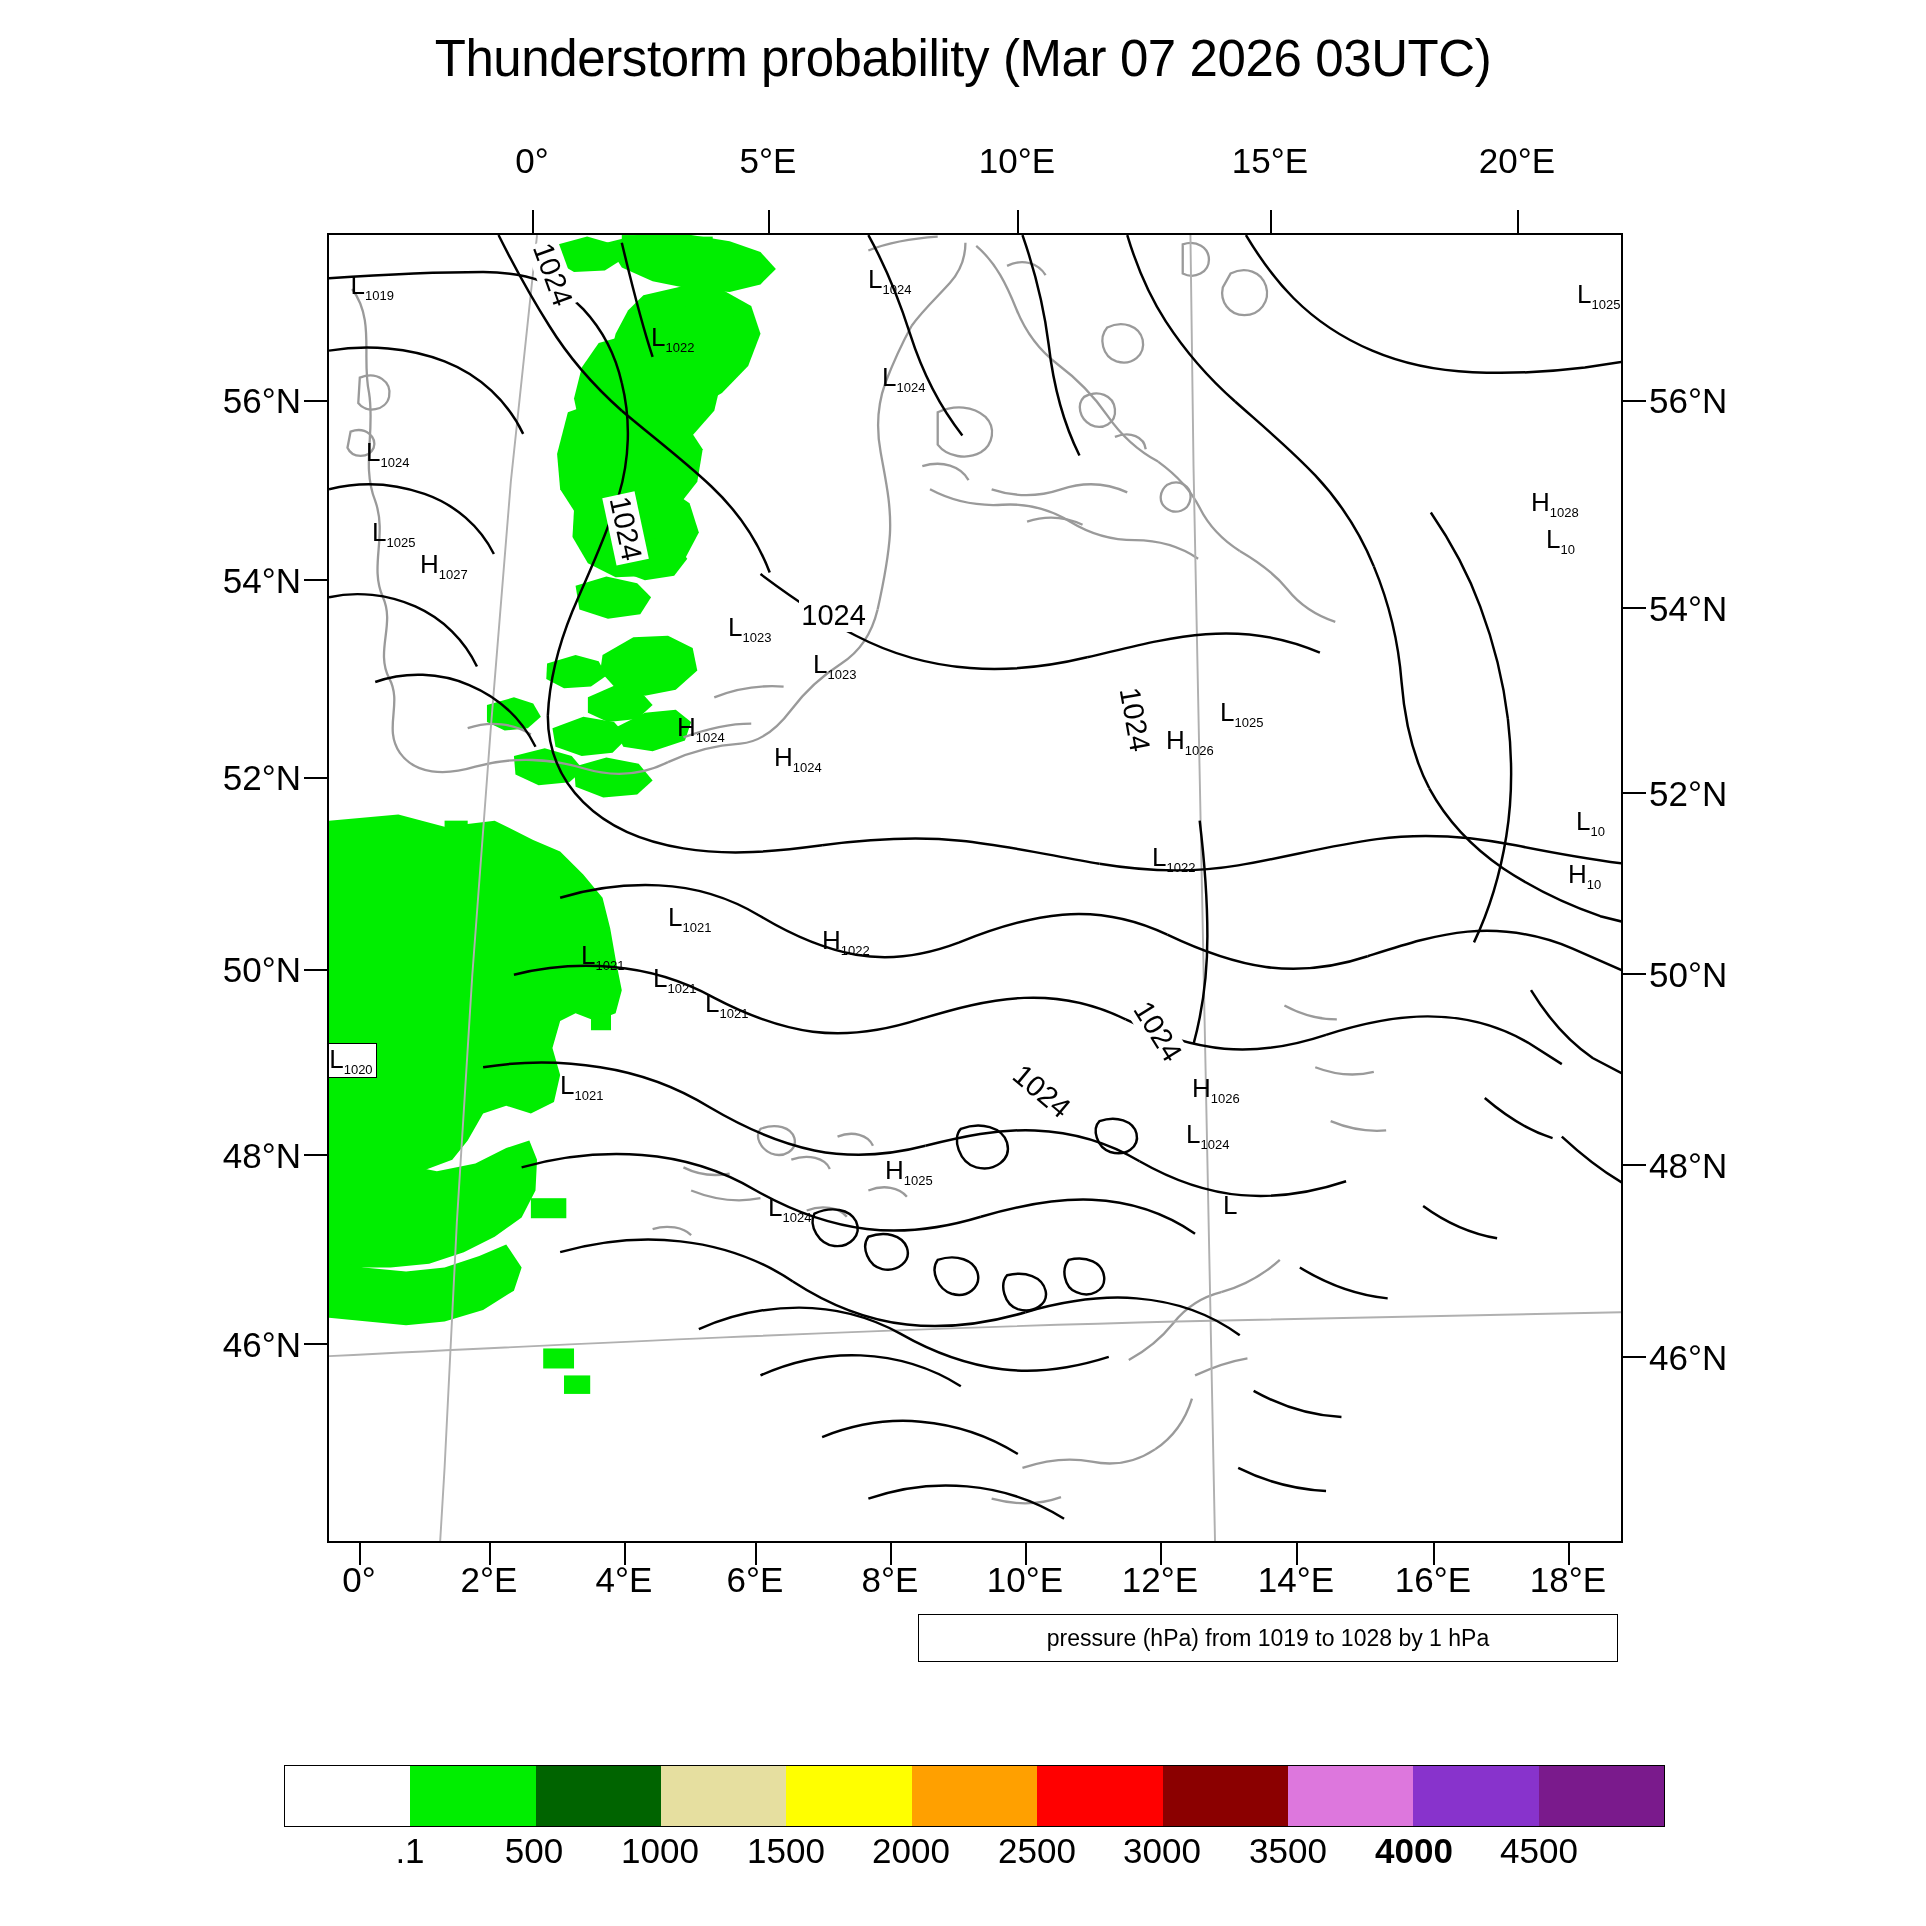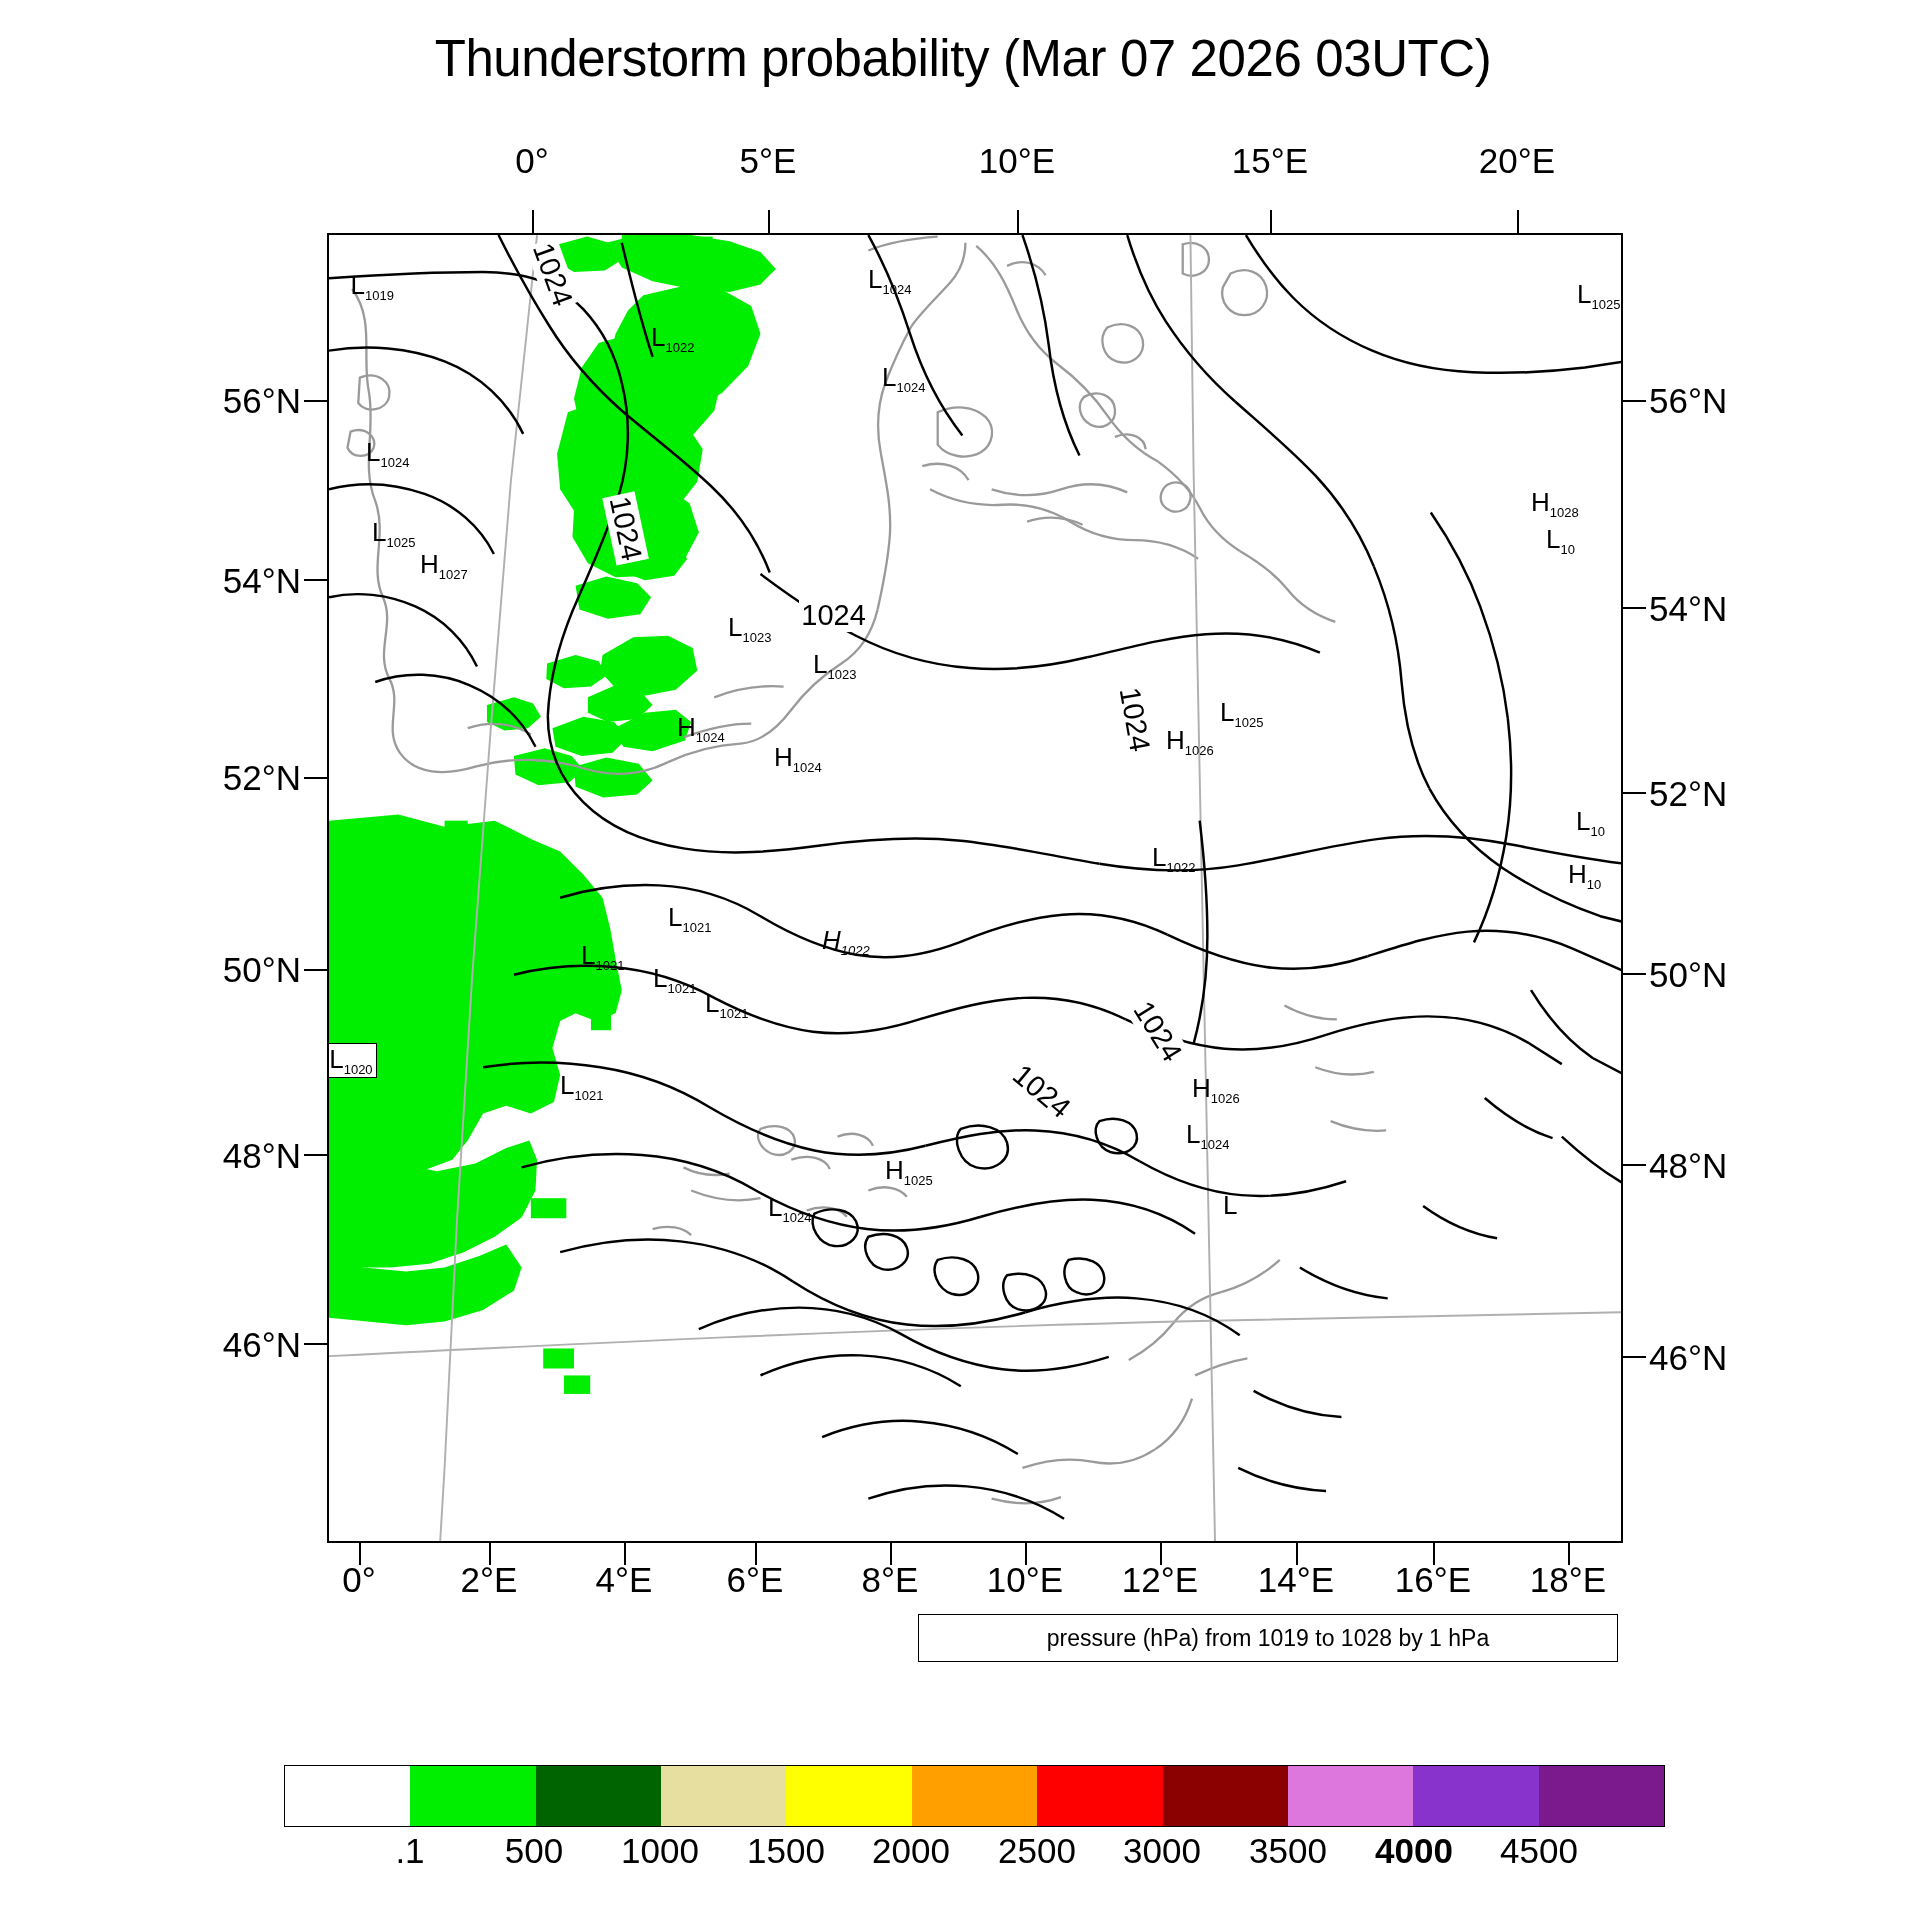--- a/index.html
+++ b/index.html
@@ -405,21 +405,21 @@
     <div class="mlab" style="left:399px; top:379px;">L<sub>1023</sub></div>
     <div class="mlab" style="left:484px; top:416px;">L<sub>1023</sub></div>
     <div class="mlab" style="left:891px; top:464px;">L<sub>1025</sub></div>
     <div class="mlab" style="left:348px; top:479px;">H<sub>1024</sub></div>
     <div class="mlab" style="left:445px; top:509px;">H<sub>1024</sub></div>
     <div class="mlab" style="left:837px; top:492px;">H<sub>1026</sub></div>
     <div class="mlab" style="left:823px; top:609px;">L<sub>1022</sub></div>
     <div class="mlab" style="left:1247px; top:573px;">L<sub>10</sub></div>
     <div class="mlab" style="left:1239px; top:626px;">H<sub>10</sub></div>
     <div class="mlab" style="left:339px; top:669px;">L<sub>1021</sub></div>
-    <div class="mlab" style="left:493px; top:692px;font-style:italic;">H<sub>1022</sub></div>
+    <div class="mlab" style="left:493px; top:692px;">H<sub>1022</sub></div>
     <div class="mlab" style="left:252px; top:707px;">L<sub>1021</sub></div>
     <div class="mlab" style="left:324px; top:730px;">L<sub>1021</sub></div>
     <div class="mlab" style="left:376px; top:755px;">L<sub>1021</sub></div>
     <div class="mlab boxed" style="left:-3.9px; top:808px;">L<sub>1020</sub></div>
     <div class="mlab" style="left:231px; top:837px;">L<sub>1021</sub></div>
     <div class="mlab" style="left:863px; top:840px;">H<sub>1026</sub></div>
     <div class="mlab" style="left:857px; top:886px;">L<sub>1024</sub></div>
     <div class="mlab" style="left:556px; top:922px;">H<sub>1025</sub></div>
     <div class="mlab" style="left:439px; top:959px;">L<sub>1024</sub></div>
     <div class="mlab" style="left:894px; top:957px;">L</div>

